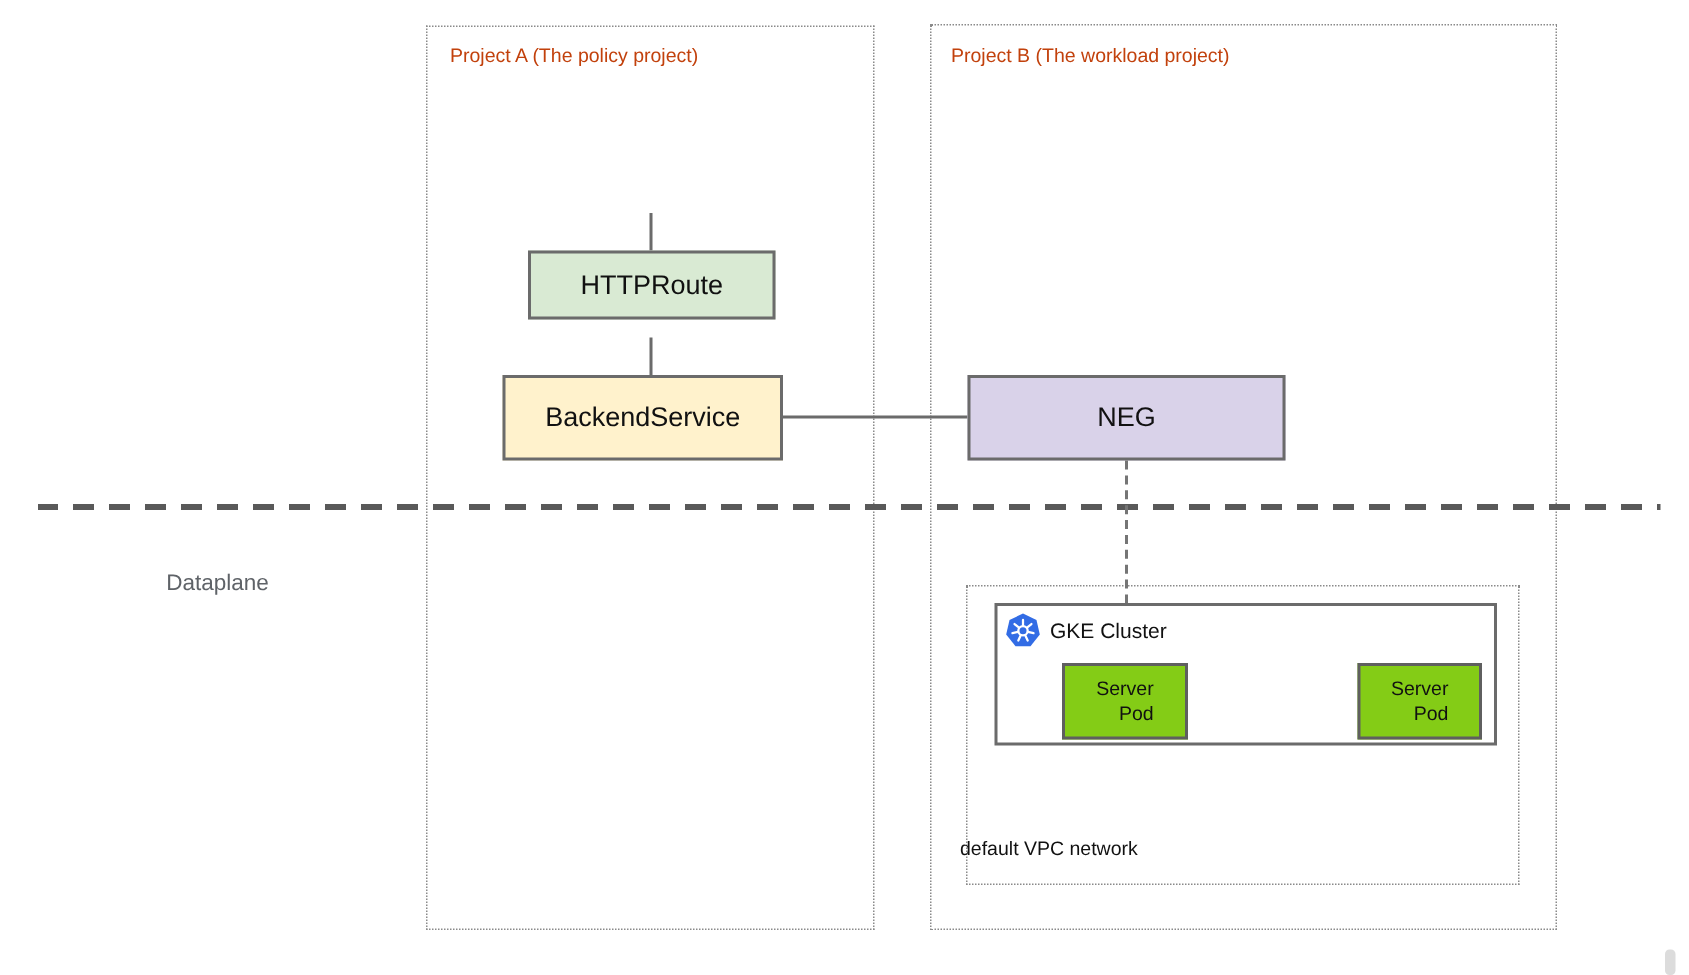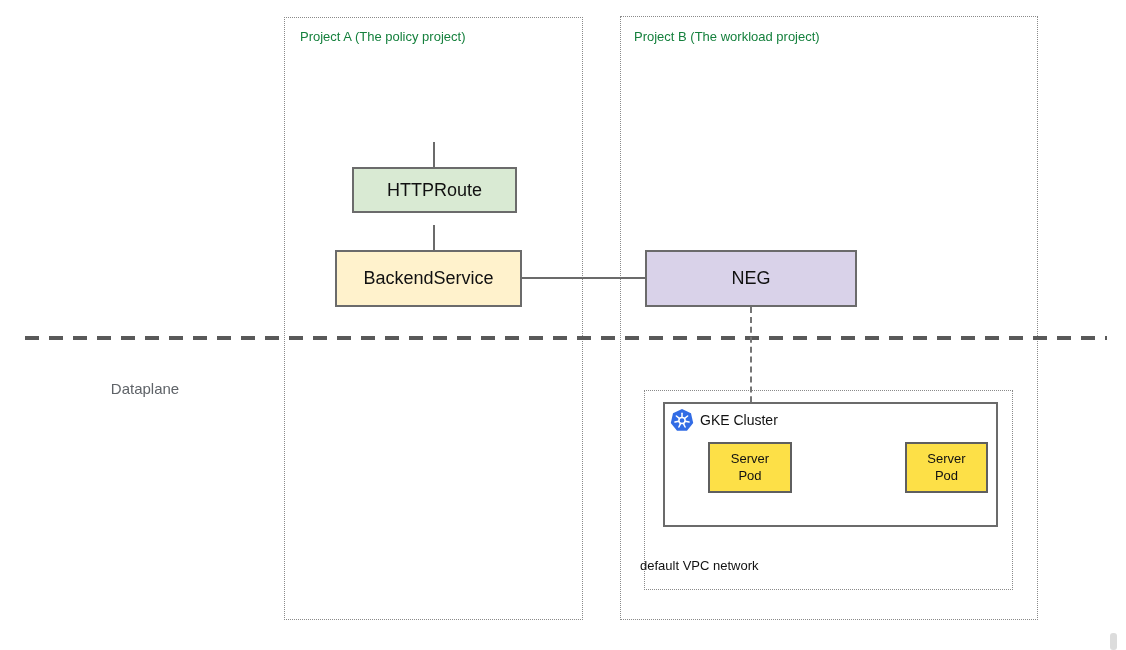--- a/index.html
+++ b/index.html
@@ -1,48 +1,48 @@
 <!DOCTYPE html>
 <html><head>
 <meta charset="utf-8">
 <style>
   html,body{margin:0;padding:0;background:#ffffff;}
   #canvas{
     position:relative;width:1126px;height:650px;background:#ffffff;overflow:hidden;
     font-family:"Liberation Sans","DejaVu Sans",sans-serif;color:#000;
   }
   .dotted-box{position:absolute;border:1px dotted #8a8a8a;box-sizing:border-box;background:transparent;}
-  .proj-label{position:absolute;font-size:13px;color:#15803d;white-space:nowrap;}
+  .proj-label{position:absolute;font-size:13px;color:#c2410c;white-space:nowrap;}
   .node{
     position:absolute;box-sizing:border-box;border:2px solid #6b6b6b;
     display:flex;align-items:center;justify-content:center;
     font-size:18px;color:#111;
   }
   .node-mesh{background:#d0e0e3;}
   .node-httproute{background:#d9ead3;}
   .node-backendservice{background:#fff2cc;}
   .node-neg{background:#d9d2e9;}
   .pod{
-    position:absolute;box-sizing:border-box;border:2px solid #5f5f5f;background:#fde047;
-    display:flex;align-items:center;justify-content:center;text-align:center;
+    position:absolute;box-sizing:border-box;border:2px solid #5f5f5f;background:#84cc16;
+    display:flex;align-items:center;justify-content:center;text-align:right;
     font-size:13px;color:#111;white-space:pre-line;line-height:1.25;
   }
   .conn-v{position:absolute;width:2px;background:#6b6b6b;}
   .conn-h{position:absolute;height:2px;background:#6b6b6b;}
   .conn-dashed-v{position:absolute;width:0;border-left:2px dashed #757575;z-index:1;}
   .separator{
     position:absolute;left:25px;top:336px;width:1082px;height:4px;
     background:repeating-linear-gradient(90deg,#595959 0 14px,transparent 14px 24px);
   }
   .side-label{
     position:absolute;width:210px;text-align:center;color:#5f6368;
     font-size:15px;line-height:1.45;white-space:pre-line;
   }
   .gke-box{
-    position:absolute;left:663px;top:402px;width:335px;height:125px;box-sizing:border-box;
+    position:absolute;left:663px;top:402px;width:335px;height:95px;box-sizing:border-box;
     background:#ffffff;border:2px solid #6b6b6b;z-index:2;
   }
   .gke-header{position:absolute;left:5px;top:4px;display:flex;align-items:center;gap:6px;}
   .gke-title{font-size:14px;color:#111;background:transparent;z-index:3;}
   .vpc-label{position:absolute;font-size:13px;color:#111;}
   .scroll-frag{position:absolute;left:1110px;top:633px;width:7px;height:17px;background:#dcdcdc;border-radius:3px;}
 </style>
 </head>
 <body>
 

